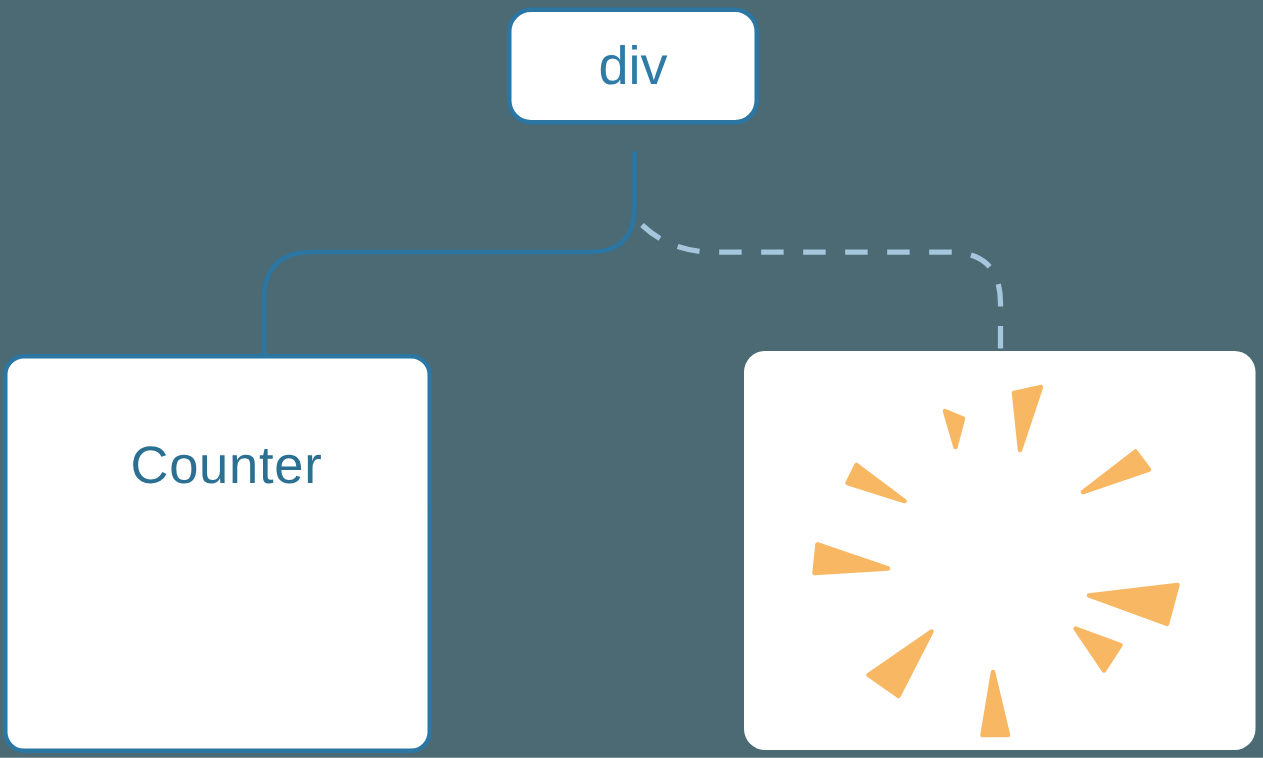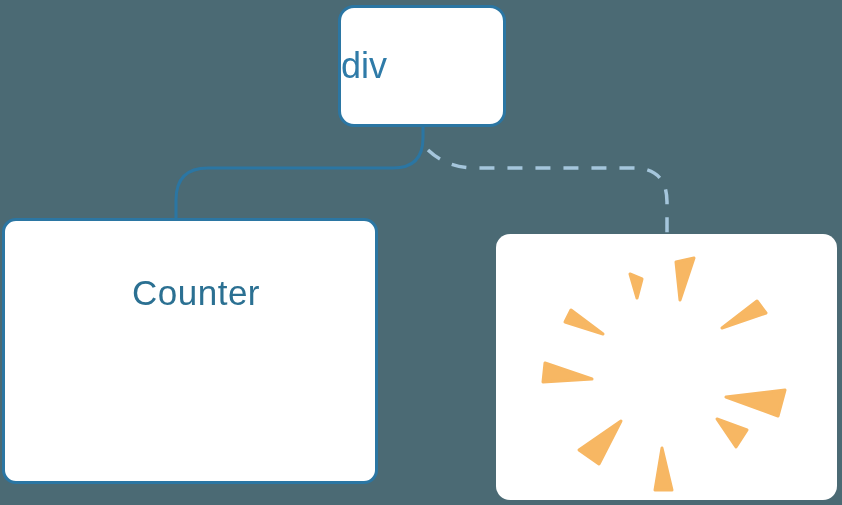--- a/index.html
+++ b/index.html
@@ -32,36 +32,37 @@
     stroke: var(--dashed-line, #a5c6dc);
     stroke-width: 3.5;
     stroke-dasharray: 15 13;
     stroke-linecap: butt;
   }
   .node-root {
     position: absolute;
     left: 338px;
     top: 5px;
     width: 168px;
-    height: 122px;
+    height: 78px;
     box-sizing: border-box;
     background: var(--card-white, #ffffff);
     border: 3px solid var(--node-border, #2b76a3);
     border-radius: 16px;
     display: flex;
     align-items: center;
+    justify-content: center;
     font-size: 36px;
     font-weight: 500;
     color: var(--root-text, #2f7ba8);
   }
   .card-counter {
     position: absolute;
     left: 2px;
-    top: 218px;
-    width: 376px;
+    top: 236px;
+    width: 286px;
     height: 266px;
     box-sizing: border-box;
     background: var(--card-white, #ffffff);
     border: 3px solid var(--node-border, #2b76a3);
     border-radius: 14px;
     padding-left: 12px;
   }
   .counter-title {
     margin-top: 52px;
     text-align: center;

